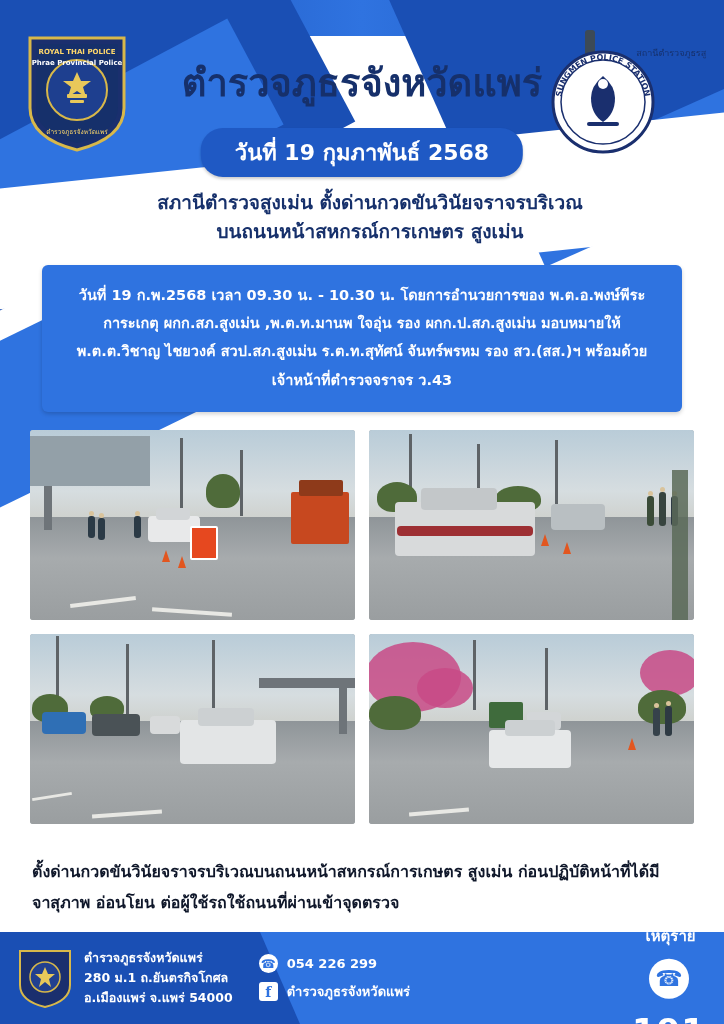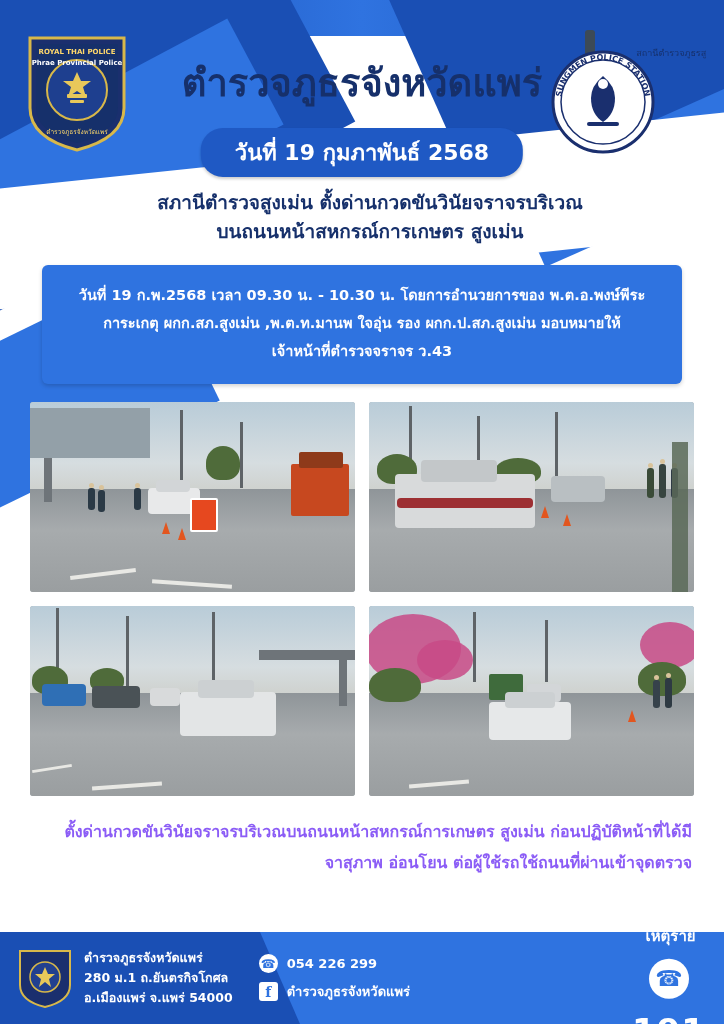--- a/index.html
+++ b/index.html
@@ -172,24 +172,24 @@
   .ph-officer:after { content:""; position:absolute; left:1px; top:-5px; width:5px; height:5px;
                       background:#d9c39b; border-radius:50%; }
   .ph-pole { position:absolute; width:3px; background:#5e6367; }
   .ph-truck { position:absolute; border-radius:2px; }
   .ph-flower { position:absolute; background:#c84a86; border-radius:50%; opacity:.85; }
   .ph-gantry { position:absolute; background:#6e7479; }
 
   
   .caption {
     position: relative; z-index: 5;
-    margin: 20px auto 0;
+    margin: 32px auto 0;
     width: 660px;
-    text-align: right;
-    color: #8b5cf6;
+    text-align: left;
+    color: #0f172a;
     font-size: 16px;
     font-weight: bold;
     line-height: 1.95;
   }
 
   
   .footer {
     position: absolute;
     left: 0; bottom: 0;
     width: 724px; height: 92px;
@@ -323,20 +323,21 @@
 
   <div class="subhead">
     <div>สภานีตำรวจสูงเม่น ตั้งด่านกวดขันวินัยจราจรบริเวณ</div>
     <div>บนถนนหน้าสหกรณ์การเกษตร สูงเม่น</div>
   </div>
 
   <div class="info-wrap">
     <div class="info-box">
       <div class="line">วันที่ 19 ก.พ.2568 เวลา 09.30 น. - 10.30 น. โดยการอำนวยการของ พ.ต.อ.พงษ์พีระ</div>
       <div class="line">การะเกตุ ผกก.สภ.สูงเม่น ,พ.ต.ท.มานพ ใจอุ่น รอง ผกก.ป.สภ.สูงเม่น มอบหมายให้</div>
+      <div class="line">พ.ต.ต.วิชาญ ไชยวงค์ สวป.สภ.สูงเม่น ร.ต.ท.สุทัศน์ จันทร์พรหม รอง สว.(สส.)ฯ พร้อมด้วย</div>
       <div class="line">เจ้าหน้าที่ตำรวจจราจร ว.43</div>
     </div>
   </div>
 
   <div class="photos">
 
     <div class="photo">
       <div class="ph-sky"></div>
       <div class="ph-road"></div>
       <div class="ph-gantry" style="left:0;top:6px;width:120px;height:50px;background:#93a0a8;"></div>

